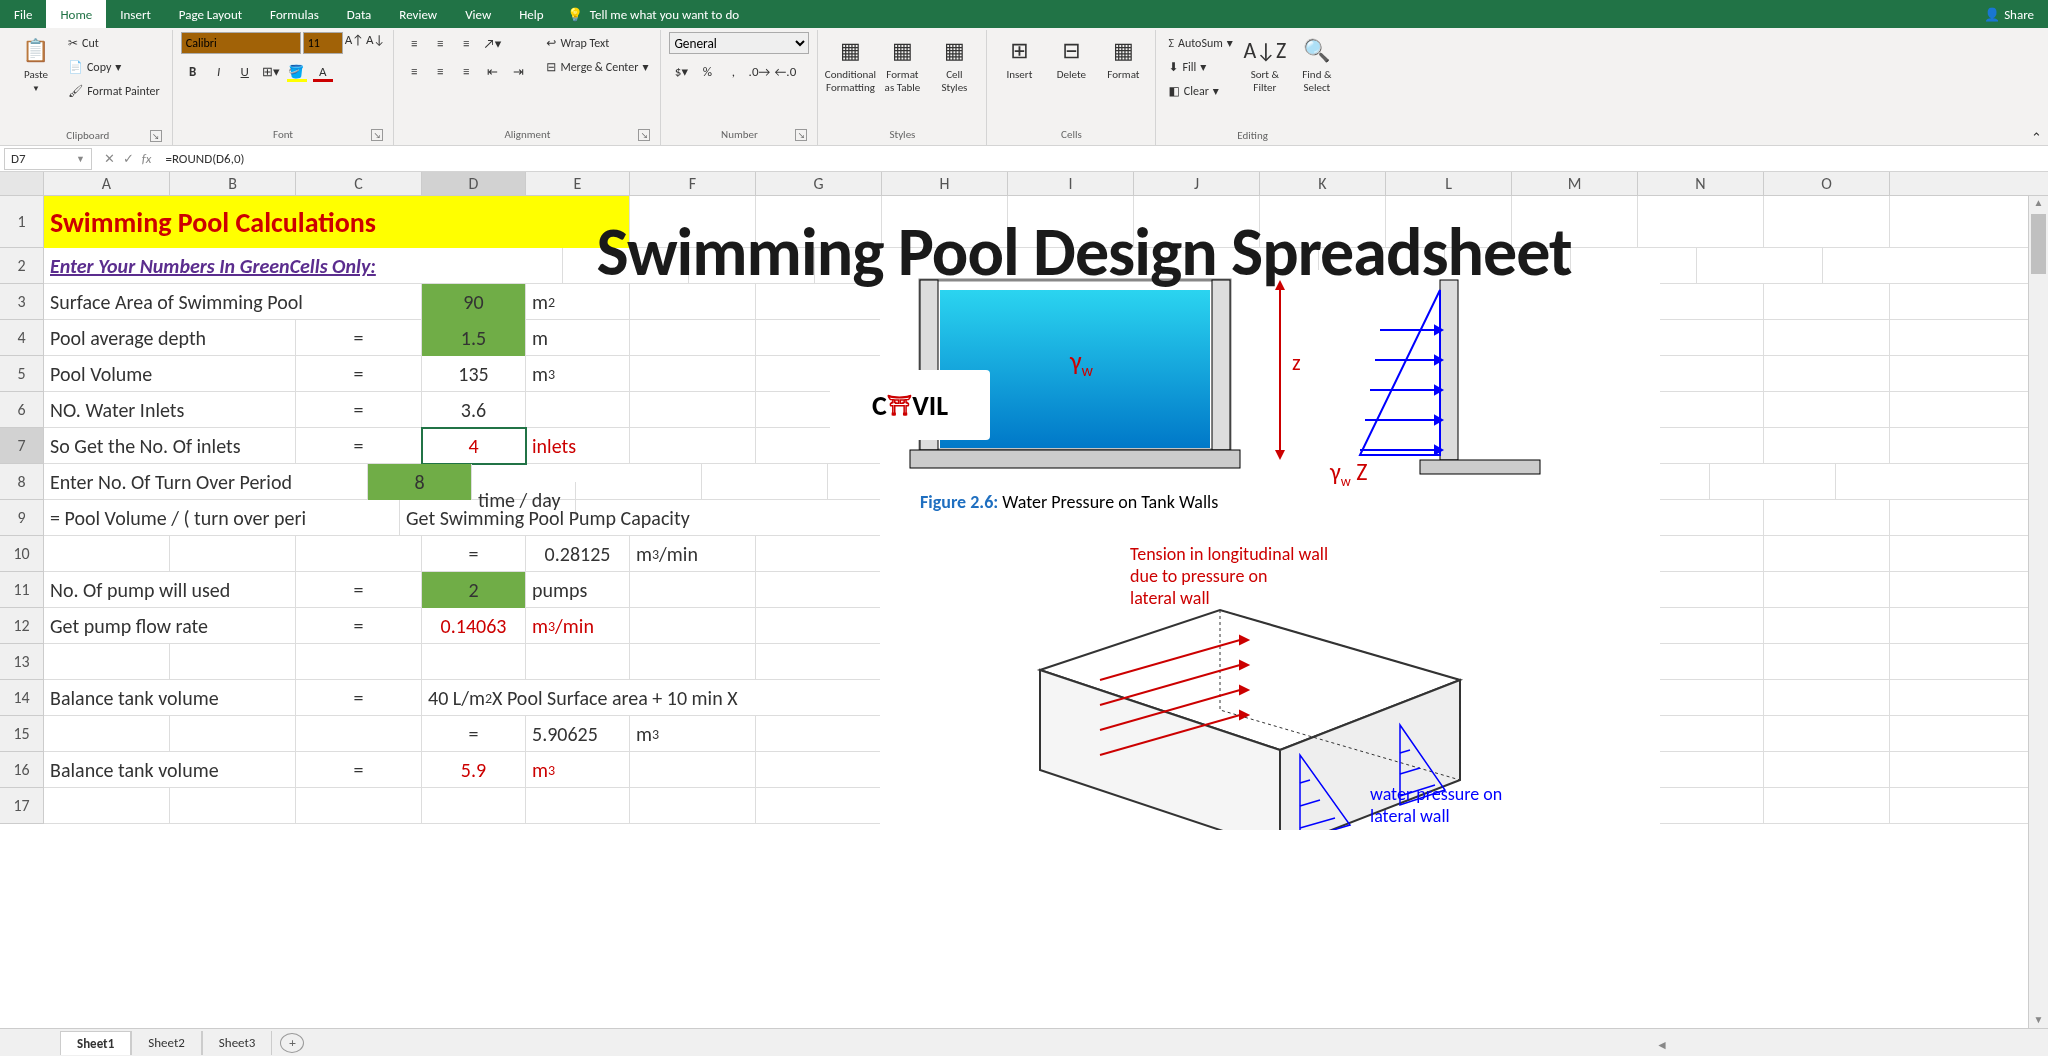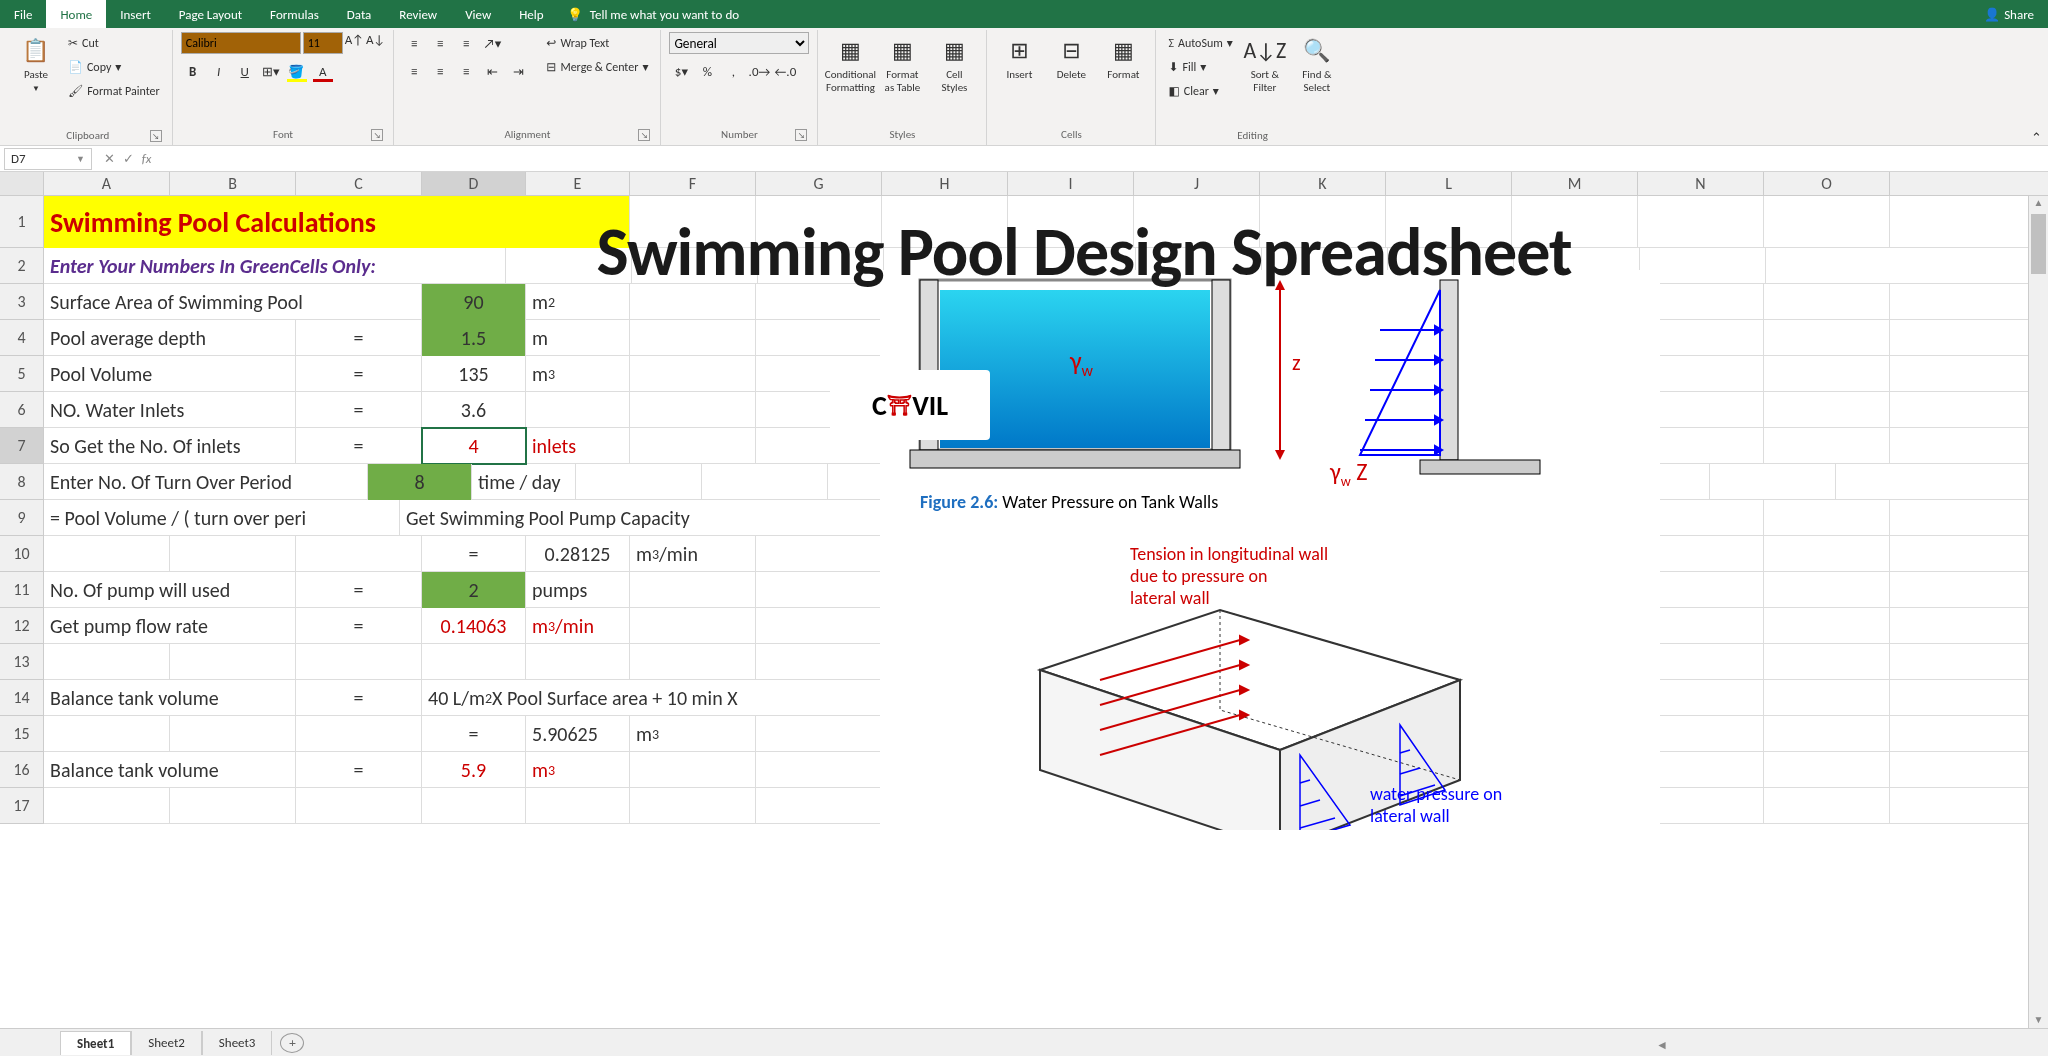--- a/index.html
+++ b/index.html
@@ -252,20 +252,21 @@
 <div class="formulabar">
   <div class="namebox">
       <span>D7</span>
       <span style="margin-left:auto;font-size:9px;color:#888">▼</span>
     </div>
   <div class="fxbtns">
     <span>✕</span>
     <span>✓</span>
     <span style="font-style:italic;">fx</span>
   </div>
+  <div class="fxinput"><span>=ROUND(D6,0)</span></div>
 </div>
 
 <div class="grid-wrap">
   <div class="colheads" id="colheads">
       <div class="rh"></div>
       <div class="ch" style="width: 126px;">A</div>
       <div class="ch" style="width: 126px;">B</div>
       <div class="ch" style="width: 126px;">C</div>
       <div class="ch sel" style="width: 104px;">D</div>
       <div class="ch" style="width: 104px;">E</div>
@@ -308,21 +309,21 @@
           <div class="cell" style="width: 126px; height: 52px;"></div>
           <div class="cell" style="width: 126px; height: 52px;"></div>
           <div class="cell" style="width: 126px; height: 52px;"></div>
           <div class="cell" style="width: 126px; height: 52px;"></div>
           <div class="cell" style="width: 126px; height: 52px;"></div>
           <div class="cell" style="width: 126px; height: 52px;"></div>
           <div class="cell" style="width: 126px; height: 52px;"></div>
           <div class="cell" style="width: 126px; height: 52px;"></div>
         </div>
         <div class="row" style="height: 36px;">
-          <div class="cell purple" style="width: 462px; height: 36px;">Enter Your Numbers In GreenCells Only:</div>
+          <div class="cell purple" style="width: 519px; height: 36px; text-decoration: underline;">Enter Your Numbers In GreenCells Only:</div>
           <div class="cell" style="width: 126px; height: 36px;"></div>
           <div class="cell" style="width: 126px; height: 36px;"></div>
           <div class="cell" style="width: 126px; height: 36px;"></div>
           <div class="cell" style="width: 126px; height: 36px;"></div>
           <div class="cell" style="width: 126px; height: 36px;"></div>
           <div class="cell" style="width: 126px; height: 36px;"></div>
           <div class="cell" style="width: 126px; height: 36px;"></div>
           <div class="cell" style="width: 126px; height: 36px;"></div>
           <div class="cell" style="width: 126px; height: 36px;"></div>
           <div class="cell" style="width: 126px; height: 36px;"></div>
@@ -402,21 +403,21 @@
           <div class="cell" style="width: 126px; height: 36px;"></div>
           <div class="cell" style="width: 126px; height: 36px;"></div>
           <div class="cell" style="width: 126px; height: 36px;"></div>
           <div class="cell" style="width: 126px; height: 36px;"></div>
           <div class="cell" style="width: 126px; height: 36px;"></div>
           <div class="cell" style="width: 126px; height: 36px;"></div>
         </div>
         <div class="row" style="height: 36px;">
           <div class="cell" style="width: 324px; height: 36px;">Enter No. Of Turn Over Period</div>
           <div class="cell green center" style="width: 104px; height: 36px;">8</div>
-          <div class="cell" style="width: 104px; height: 36px;">time / day</div>
+          <div class="cell" style="width: 104px; height: 36px; margin-top: 18px;">time / day</div>
           <div class="cell" style="width: 126px; height: 36px;"></div>
           <div class="cell" style="width: 126px; height: 36px;"></div>
           <div class="cell" style="width: 126px; height: 36px;"></div>
           <div class="cell" style="width: 126px; height: 36px;"></div>
           <div class="cell" style="width: 126px; height: 36px;"></div>
           <div class="cell" style="width: 126px; height: 36px;"></div>
           <div class="cell" style="width: 126px; height: 36px;"></div>
           <div class="cell" style="width: 126px; height: 36px;"></div>
           <div class="cell" style="width: 126px; height: 36px;"></div>
           <div class="cell" style="width: 126px; height: 36px;"></div>

